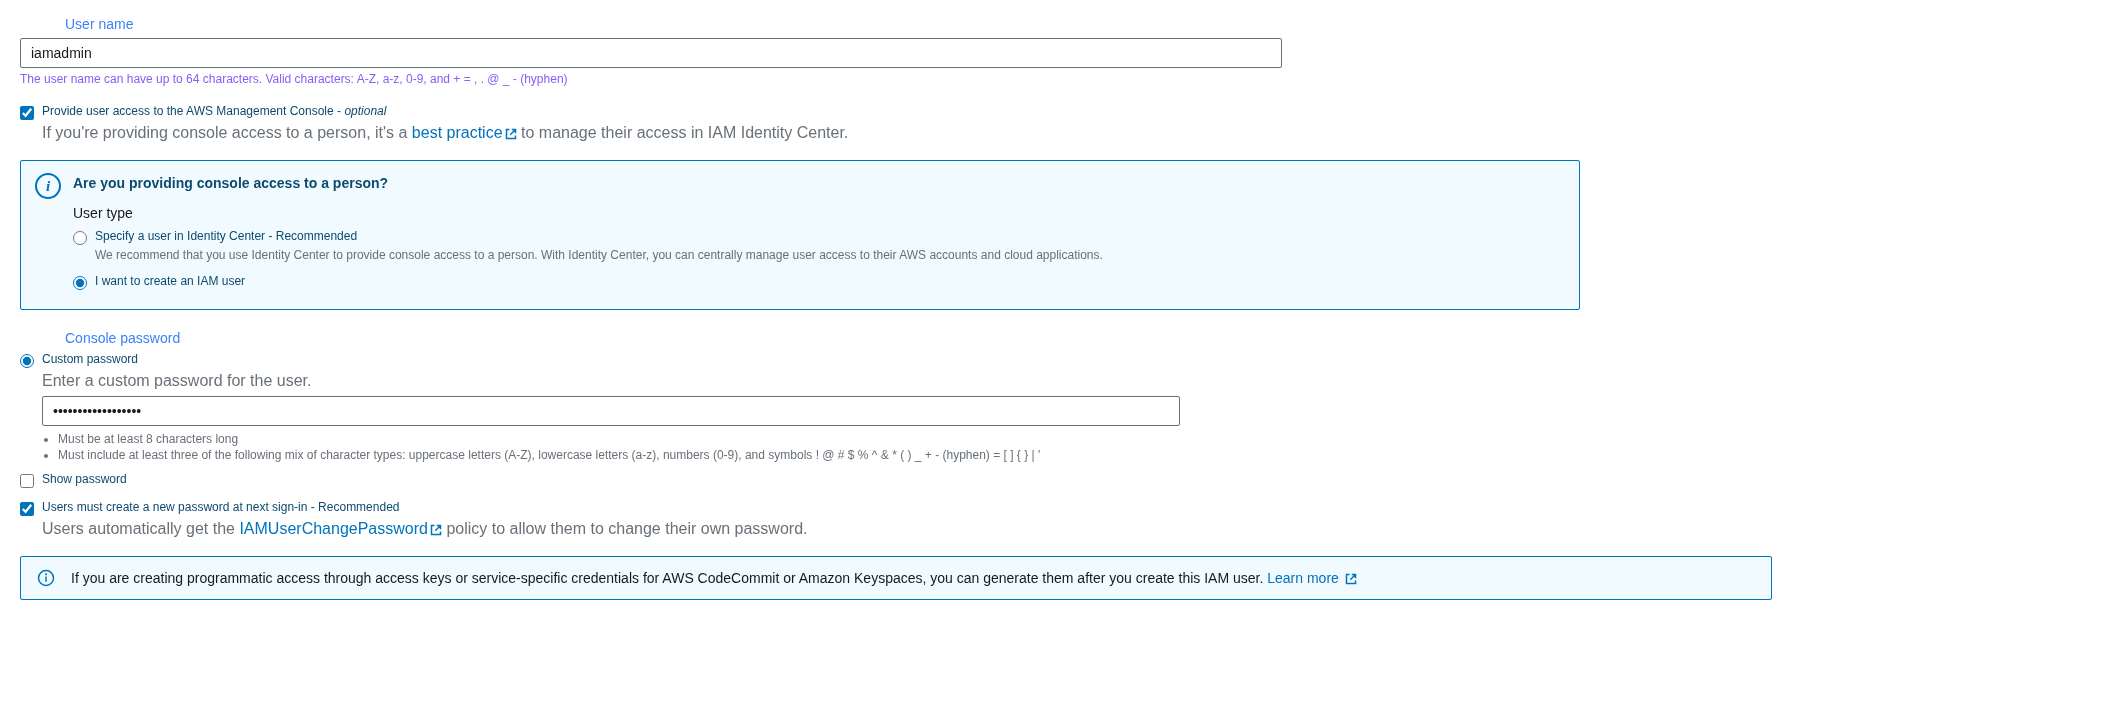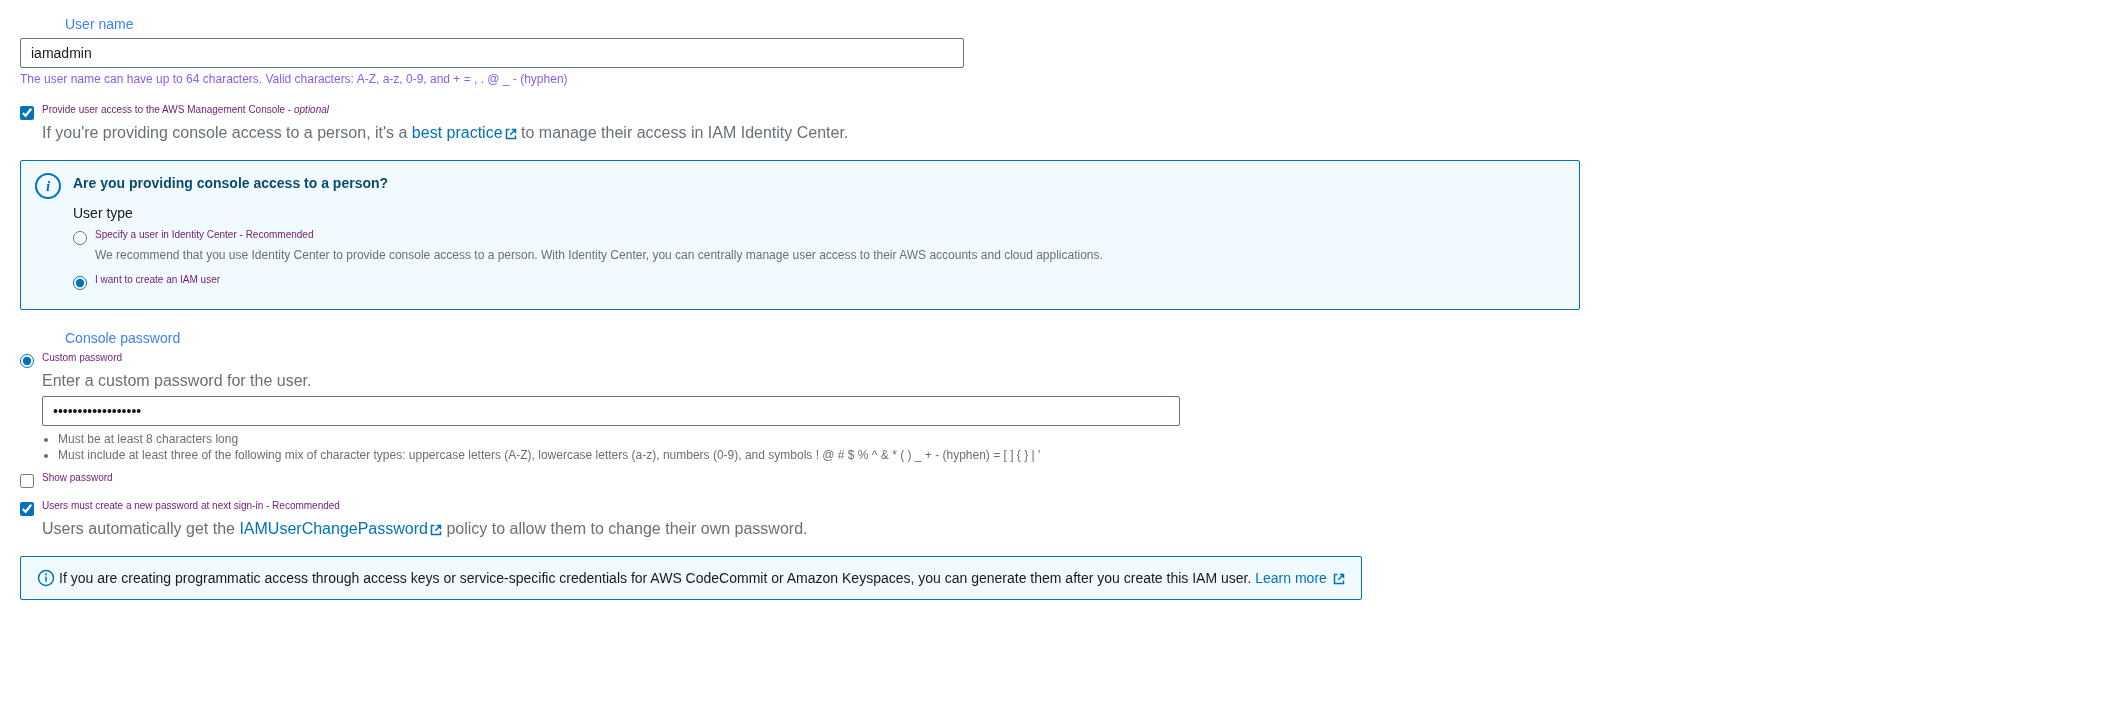--- a/index.html
+++ b/index.html
@@ -12,21 +12,21 @@
     }
     .field-group { margin-bottom: 18px; }
     .field-label {
       font-size: 14px;
       color: #3b82f6;
       margin-bottom: 6px;
       display: block;
       margin-left: 45px;
     }
     input[type="text"], input[type="password"] {
-      width: 944px;
+      width: 1262px;
       padding: 6px 10px;
       font-size: 14px;
       border: 1px solid #687078;
       border-radius: 2px;
       color: #16191f;
       font-family: inherit;
     }
     .hint {
       font-size: 12px;
       color: #8b5cf6;
@@ -41,22 +41,22 @@
     .checkbox-row input[type="checkbox"],
     .radio-row input[type="radio"] {
       margin-top: 2px;
       width: 14px;
       height: 14px;
       accent-color: #0073bb;
       flex-shrink: 0;
     }
     .checkbox-row .label-main,
     .radio-row .label-main {
-      font-size: 10px;
-      color: #701a75;
+      font-size: 12px;
+      color: #0c4a6e;
     }
     .italic { font-style: italic; }
     .sub-hint {
       font-size: 16px;
       color: #687078;
       margin-left: 22px;
       margin-top: 2px;
     }
     .link {
       color: #0073bb;
@@ -139,24 +139,24 @@
       margin-bottom: 2px;
     }
     .showpw-row { margin-top: 10px; }
     .mustchange-row { margin-top: 12px; }
     .bottom-info-box {
       border: 1px solid #0073bb;
       background: #f1faff;
       border-radius: 2px;
       padding: 12px 16px;
       margin-top: 18px;
-      width: 1342px;
+      width: 1752px;
       display: flex;
       align-items: center;
-      gap: 4px;
+      gap: 16px;
     }
     .bottom-info-icon {
       color: #0073bb;
       flex-shrink: 0;
     }
   </style>
 </head>
 <body>
 
 <div class="field-group">

